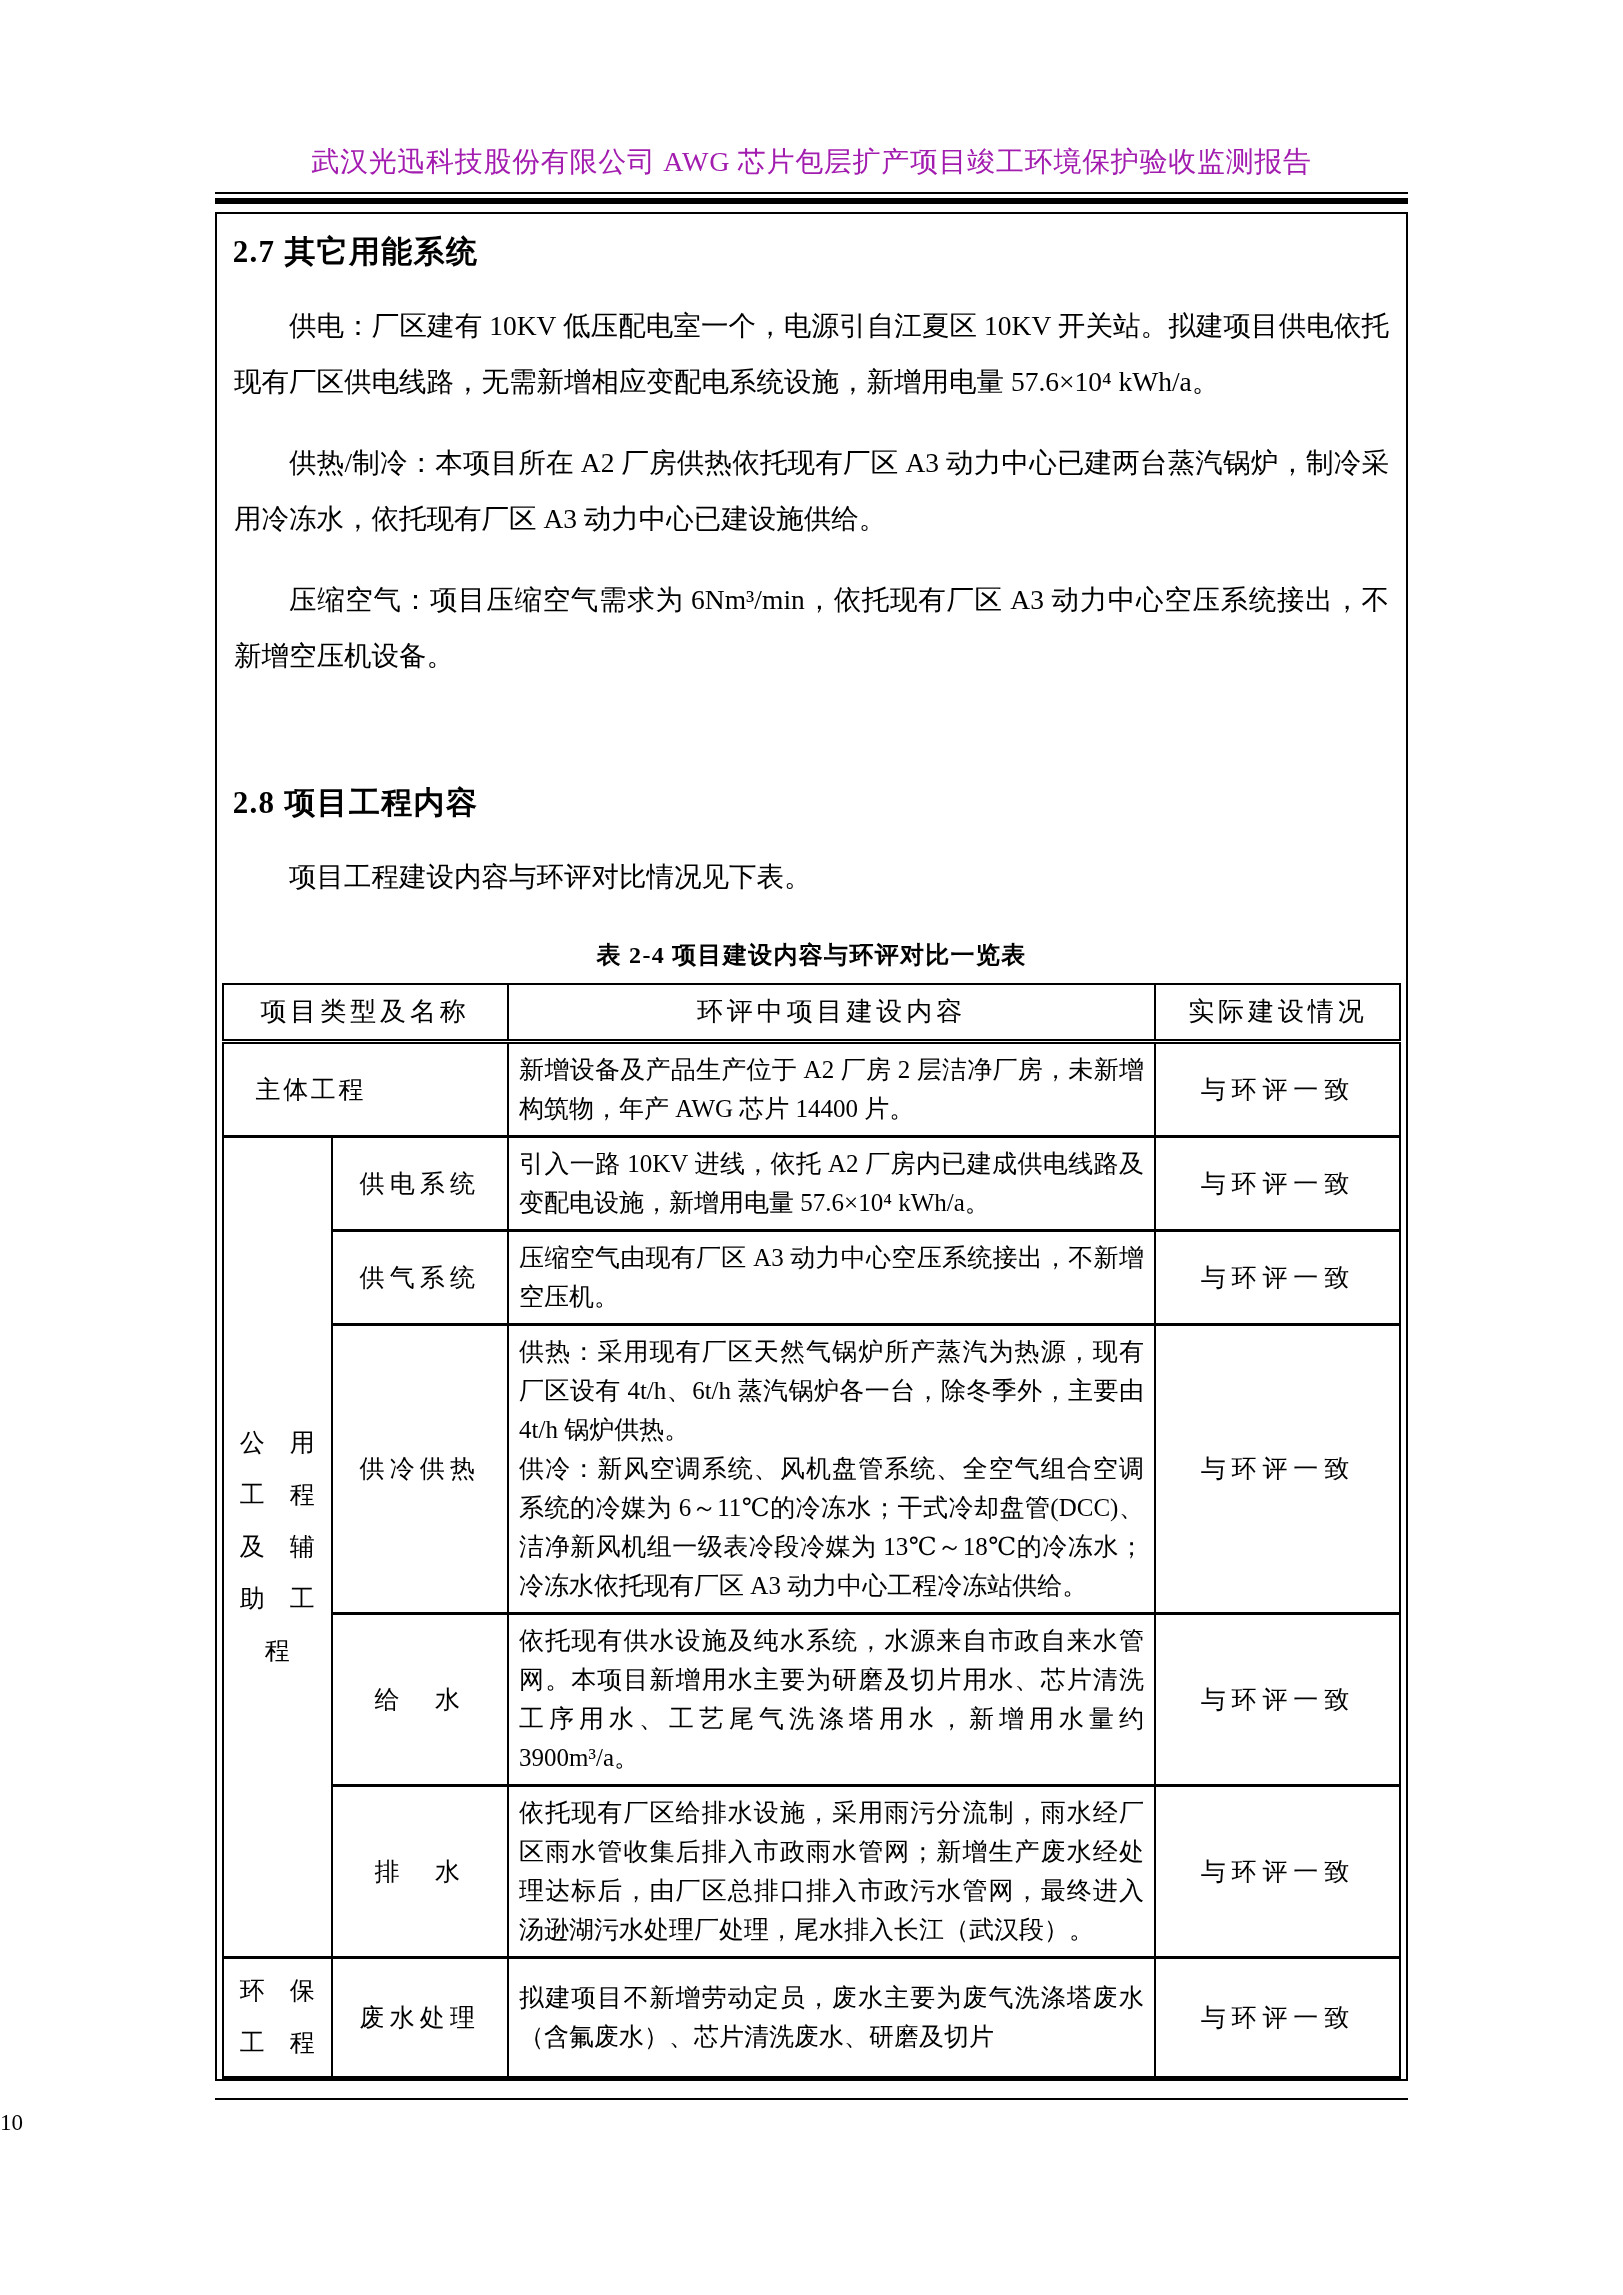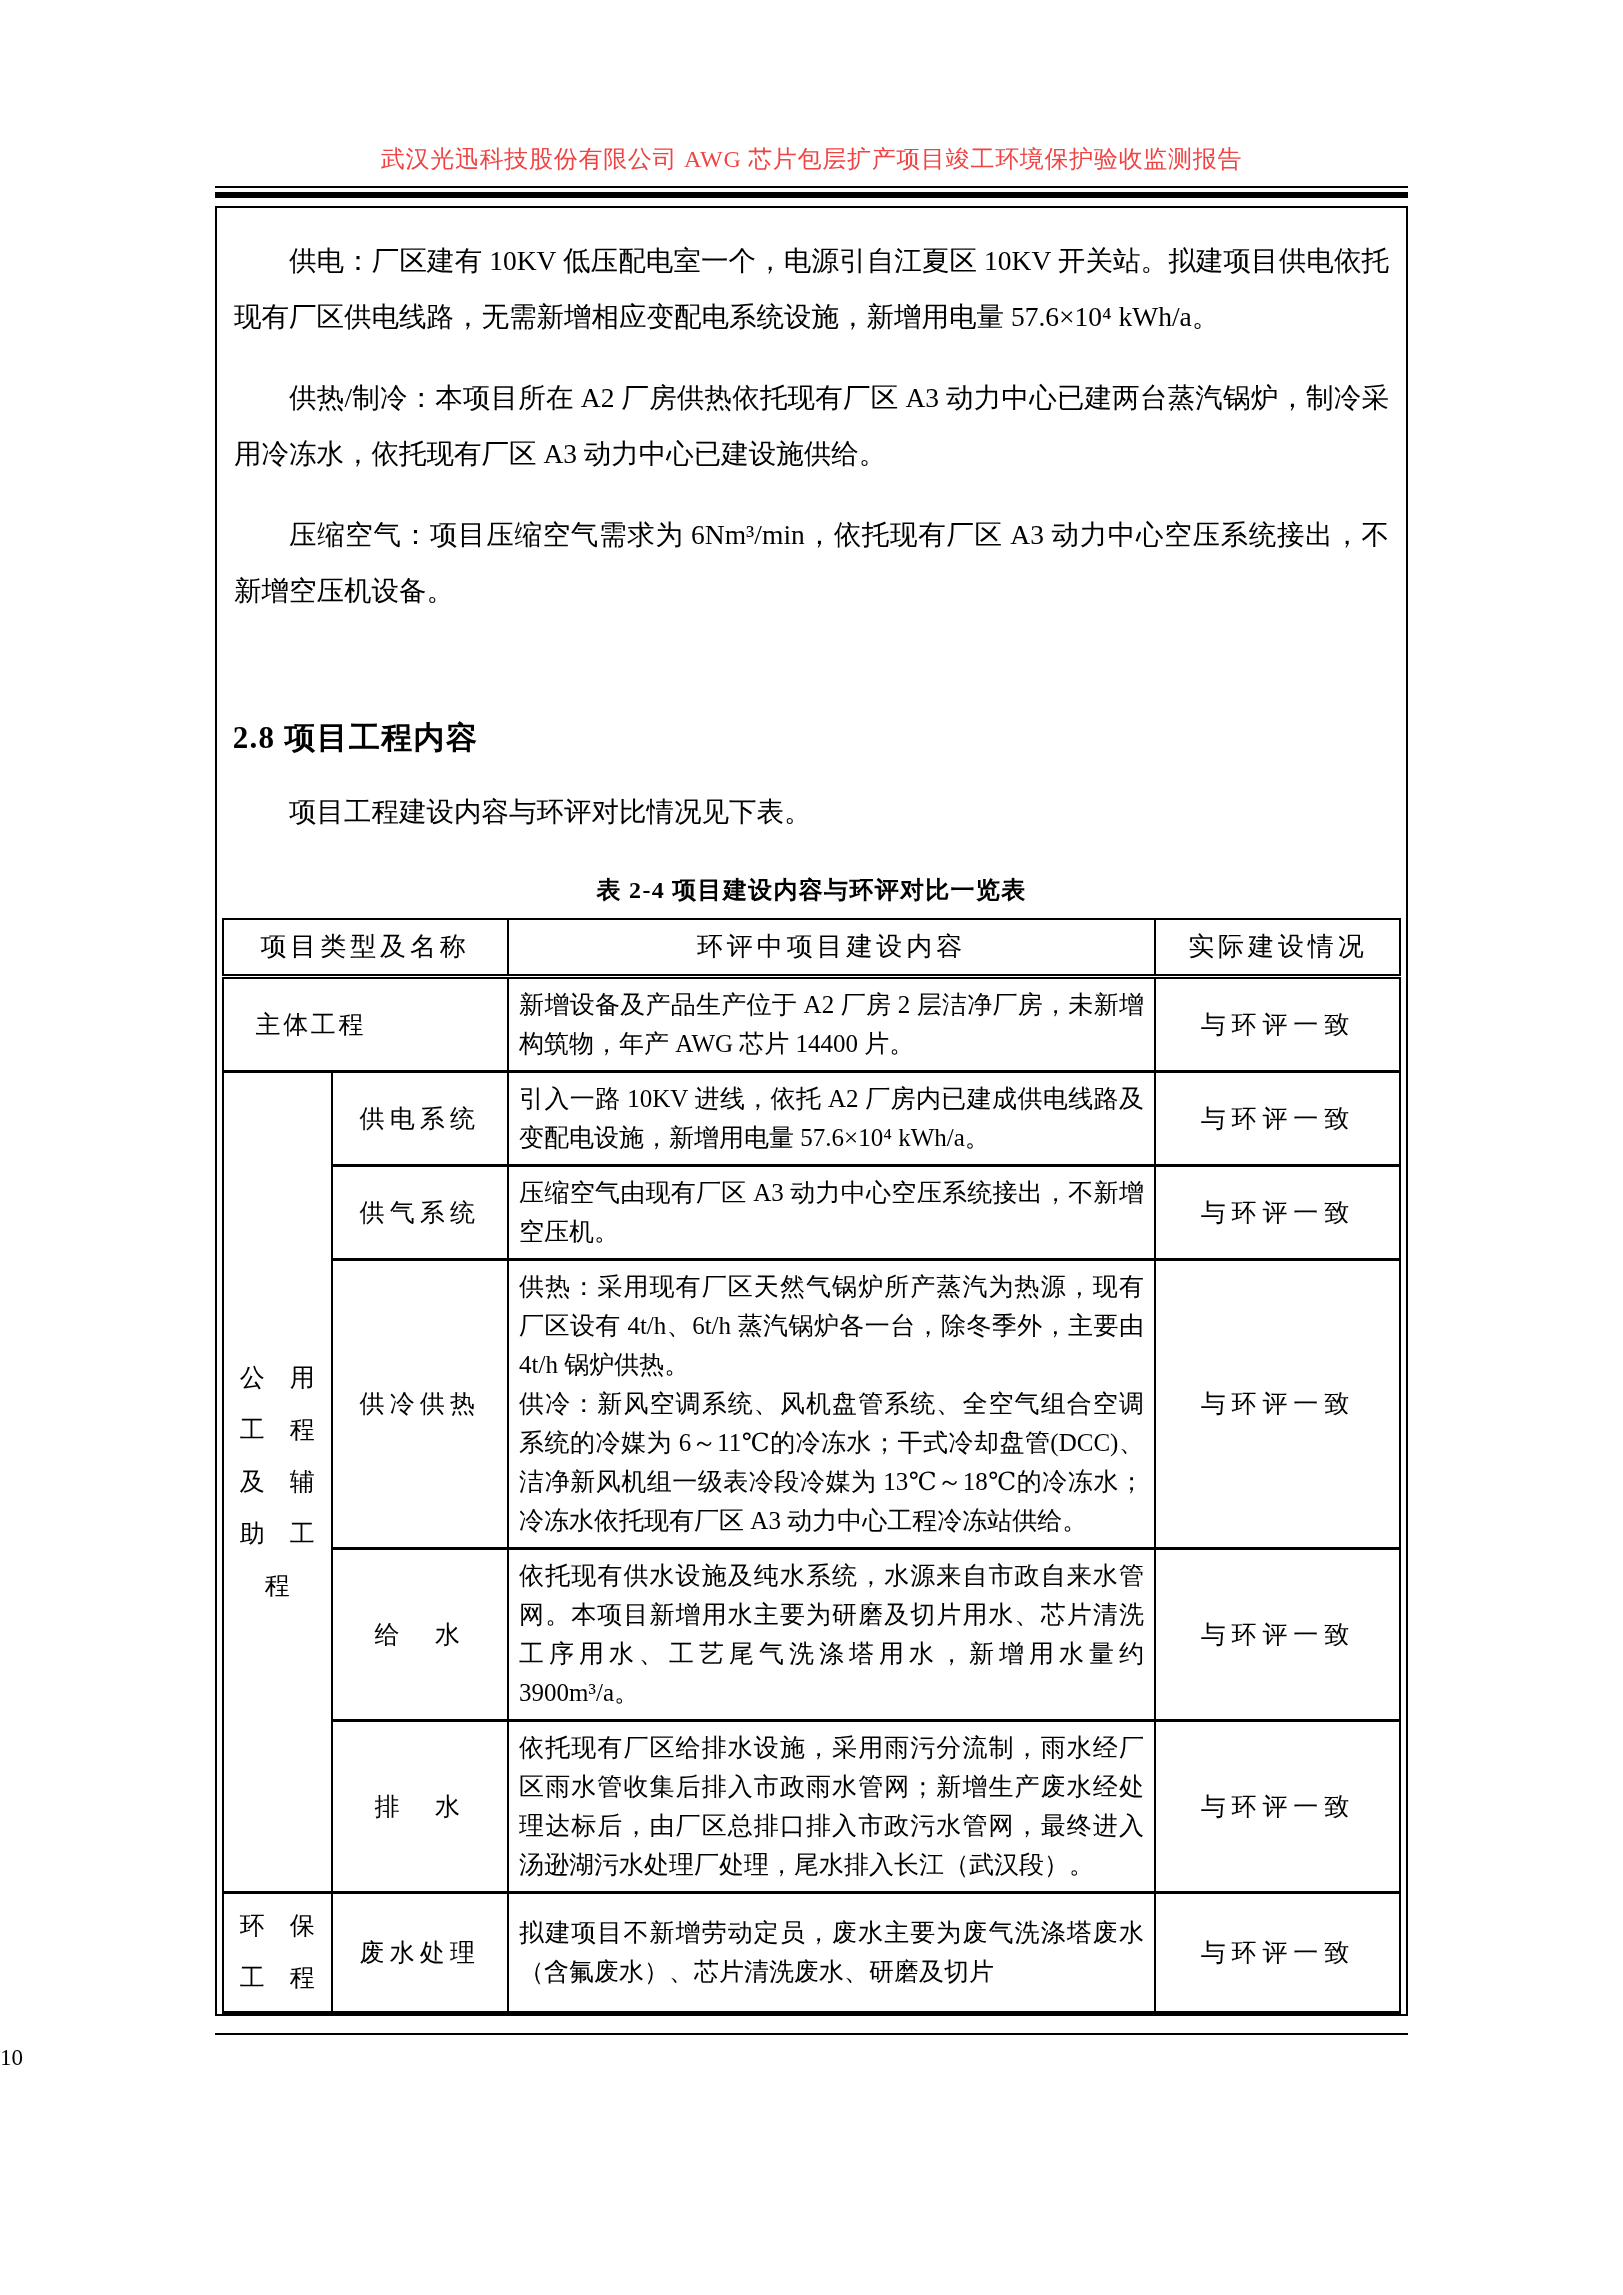--- a/index.html
+++ b/index.html
@@ -6,23 +6,23 @@
   body{
     width:1623px;height:2295px;
     font-family:"Liberation Serif","DejaVu Serif",serif;
     color:#000;
     -webkit-font-smoothing:antialiased;
   }
   .sheet{width:1623px;height:2295px;overflow:hidden;background:#fff;}
   .doc-header{
     padding-top:143px;
     text-align:center;
-    font-size:24px;
+    font-size:28px;
     letter-spacing:0.7px;
-    color:#ef4444;
+    color:#a21caf;
   }
   .rule-thin{width:1193px;margin:10.5px auto 0;border-top:2.6px solid #000;}
   .rule-thick{width:1193px;height:5.9px;margin:4.6px auto 0;background:#000;}
   .frame{
     width:1193px;margin:8.5px auto 0;
     border:2px solid #000;box-sizing:border-box;
     padding-bottom:0;
   }
   .sec-heading{
     font-size:31px;font-weight:bold;
@@ -88,20 +88,21 @@
 <body>
 
 <div class="sheet">
 
   <div class="doc-header">武汉光迅科技股份有限公司 AWG 芯片包层扩产项目竣工环境保护验收监测报告</div>
   <div class="rule-thin"></div>
   <div class="rule-thick"></div>
 
   <div class="frame">
 
+    <div class="sec-heading">2.7 其它用能系统</div>
     <p class="body-para">供电：厂区建有 10KV 低压配电室一个，电源引自江夏区 10KV 开关站。拟建项目供电依托现有厂区供电线路，无需新增相应变配电系统设施，新增用电量 57.6×10⁴ kWh/a。</p>
     <p class="body-para">供热/制冷：本项目所在 A2 厂房供热依托现有厂区 A3 动力中心已建两台蒸汽锅炉，制冷采用冷冻水，依托现有厂区 A3 动力中心已建设施供给。</p>
     <p class="body-para">压缩空气：项目压缩空气需求为 6Nm³/min，依托现有厂区 A3 动力中心空压系统接出，不新增空压机设备。</p>
 
     <div class="sec-heading h28">2.8 项目工程内容</div>
     <p class="body-para">项目工程建设内容与环评对比情况见下表。</p>
     <div class="table-title">表 2-4 项目建设内容与环评对比一览表</div>
 
     <table class="cmp">
       <colgroup>

